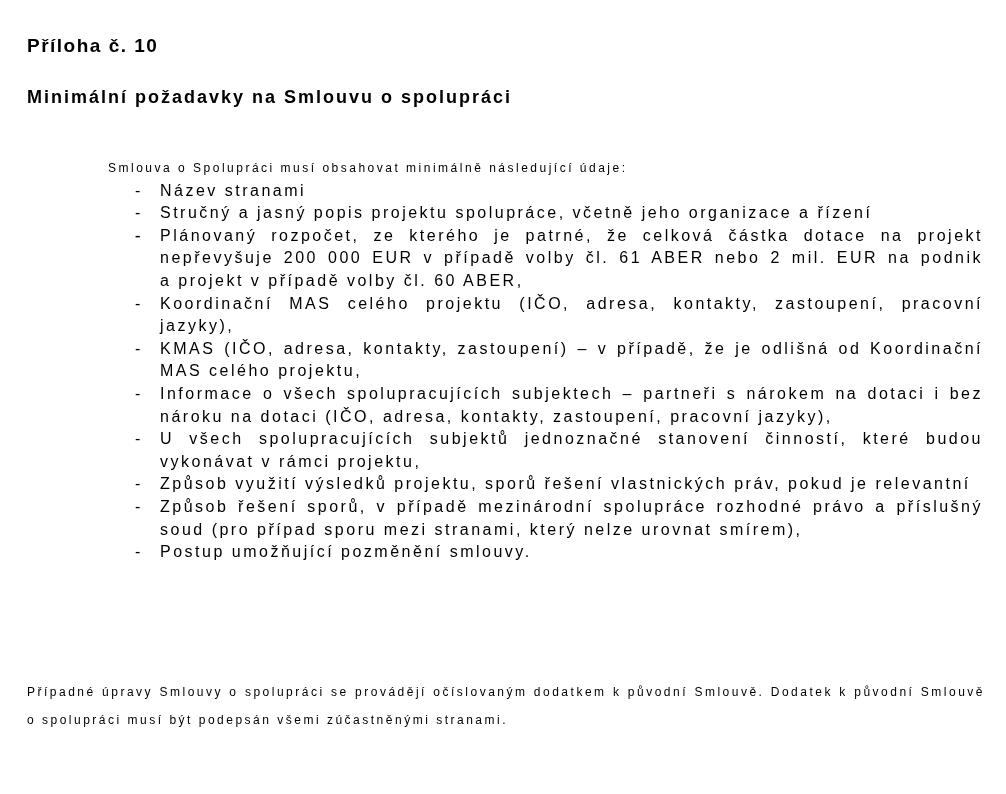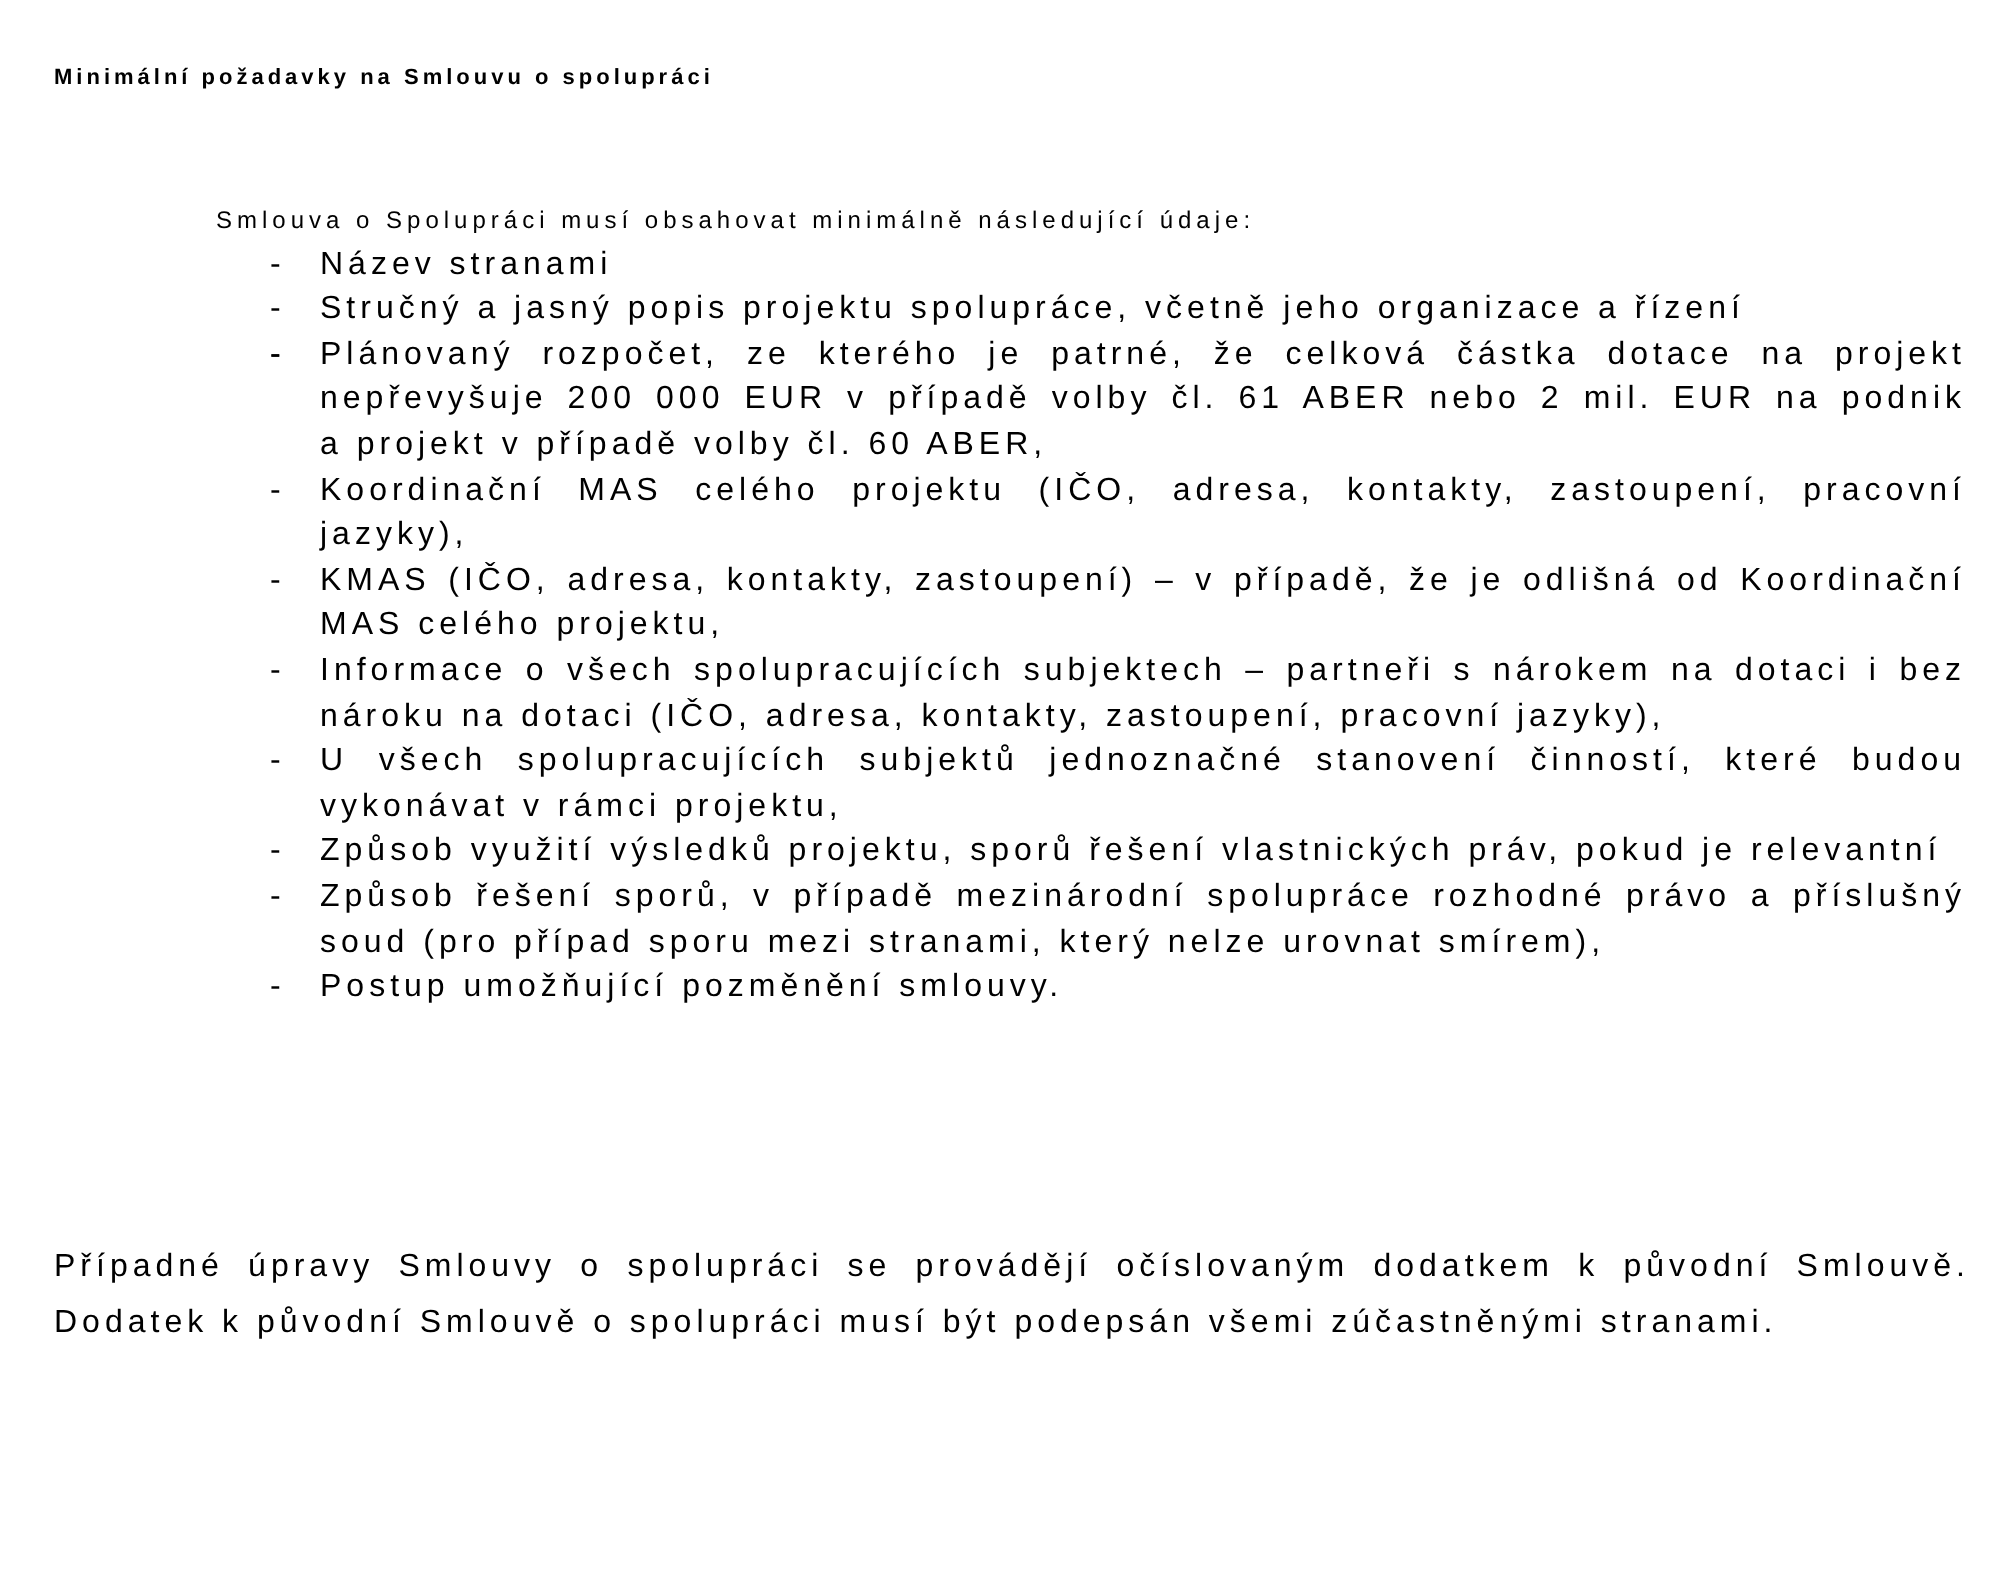--- a/index.html
+++ b/index.html
@@ -22,21 +22,21 @@
   }
   .doc-title {
     margin: 34px 0 0 27px;
     font-size: 19px;
     line-height: 24px;
     font-weight: bold;
     letter-spacing: 1.5px;
   }
   .doc-subtitle {
     margin: 28px 0 0 27px;
-    font-size: 11px;
+    font-size: 18px;
     line-height: 22px;
     font-weight: bold;
     letter-spacing: 2px;
   }
   .intro {
     margin: 49px 0 0 108px;
     font-size: 12px;
     line-height: 22.6px;
     letter-spacing: 2.5px;
   }
@@ -57,31 +57,32 @@
   }
   ul.req-list li .dash {
     position: absolute;
     left: 0;
     top: 0;
     letter-spacing: 0;
   }
   .closing {
     margin: 114px 0 0 27px;
     width: 958px;
-    font-size: 16px;
+    font-size: 12px;
     line-height: 28px;
     letter-spacing: 2.5px;
     text-align: justify;
   }
 </style>
 </head>
 <body>
 
 <div class="page">
 
+  <h1 class="doc-title">Příloha č. 10</h1>
 
   <h2 class="doc-subtitle">Minimální požadavky na Smlouvu o spolupráci</h2>
 
   <p class="intro">Smlouva o Spolupráci musí obsahovat minimálně následující údaje:</p>
 
   <ul class="req-list">
     <li>
       <span class="dash">-</span>
       <span>Název stranami</span>
     </li>

